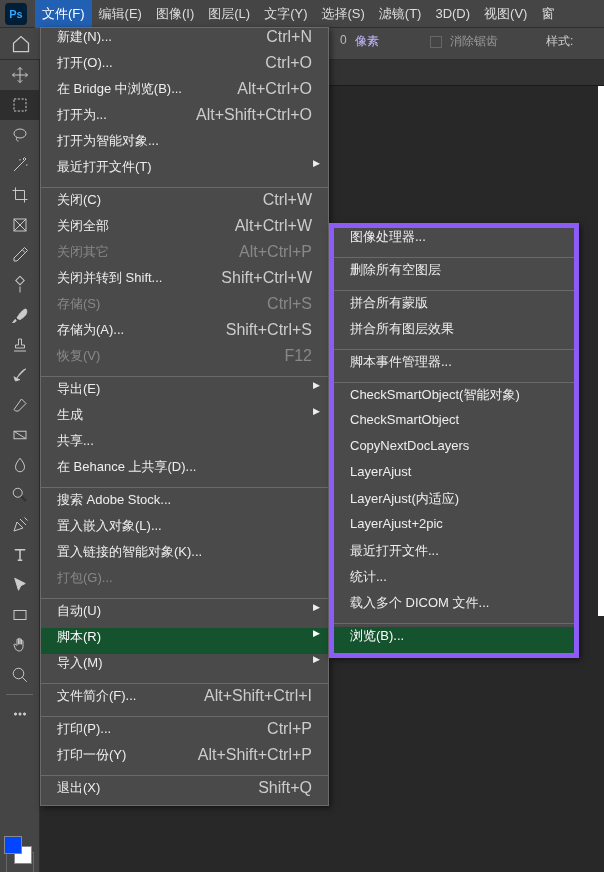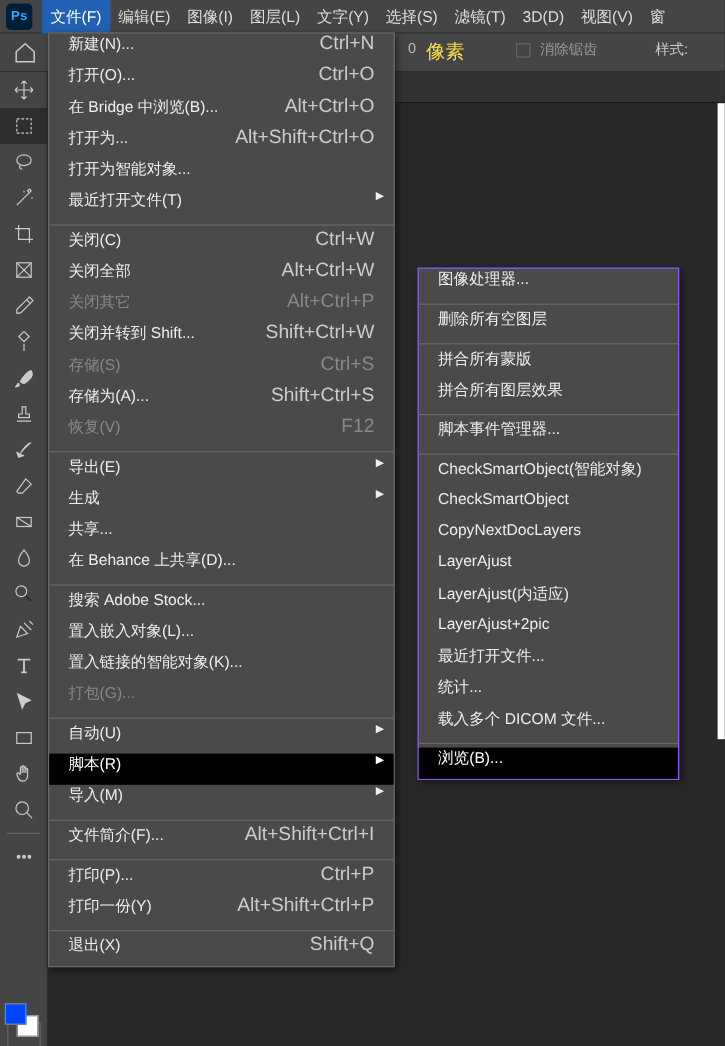--- a/index.html
+++ b/index.html
@@ -4,40 +4,40 @@
 <style>
 *{margin:0;padding:0;box-sizing:border-box;font-family:"Microsoft YaHei","微软雅黑",sans-serif;font-size:13px;-webkit-font-smoothing:antialiased}
 body{background:#282828;width:604px;height:872px;overflow:hidden;color:#ddd}
 .menubar{height:28px;background:#454545;display:flex;align-items:center;padding-left:5px;border-bottom:1px solid #2e2e2e}
 .ps-icon{width:22px;height:22px;background:#001e36;border-radius:4px;display:flex;align-items:center;justify-content:center;margin-right:8px}
 .ps-icon span{color:#31a8ff;font-weight:bold;font-size:11px}
 .menu-item{padding:0 7px;height:28px;display:flex;align-items:center;color:#ddd;cursor:default}
 .menu-item.active{background:#2160b2;color:#fff}
 .options-bar{height:32px;background:#454545;display:flex;align-items:center;padding-left:8px;border-bottom:1px solid #2e2e2e}
 .home-icon{width:26px;height:26px;display:flex;align-items:center;justify-content:center;color:#ccc}
-.opt-pixel{position:absolute;left:355px;top:33px;color:#fde047;font-size:16px}
+.opt-pixel{position:absolute;left:355px;top:33px;color:#c4b5fd;font-size:12px}
 .opt-aa{position:absolute;left:450px;top:33px;color:#999;font-size:12px}
 .opt-style{position:absolute;left:546px;top:33px;color:#ccc;font-size:12px}
 .toolbar{position:absolute;left:0;top:60px;width:40px;background:#454545;height:812px;border-right:1px solid #2e2e2e}
 .tab-area{position:absolute;left:40px;top:60px;height:26px;background:#323232;width:564px;border-bottom:1px solid #1a1a1a;font-size:11px;color:#999;padding:5px 8px}
 .tool{width:40px;height:30px;display:flex;align-items:center;justify-content:center;color:#ccc;position:relative}
 .tool.selected{background:#2e2e2e}
 .tool svg{width:18px;height:18px;fill:none;stroke:#ccc;stroke-width:1.3}
 .canvas-area{position:absolute;left:40px;top:86px;width:564px;height:786px;background:#282828}
 .canvas-area .white-edge{position:absolute;right:0;top:0;width:6px;height:530px;background:#fff}
 .dropdown{position:absolute;left:40px;top:27px;width:289px;background:#4a4a4a;border:1px solid #6a6a6a;box-shadow:2px 2px 6px rgba(0,0,0,.5);z-index:10}
 .menu-row{height:26px;display:flex;padding:0 16px;color:#eee;position:relative;cursor:default}
 .menu-row.disabled{color:#888}
-.menu-row.highlighted{background:#000000;color:#fff}
+.menu-row.highlighted{background:#14532d;color:#fff}
 .menu-row .label{flex:1}
 .menu-row .shortcut{color:#ccc;font-size:16px}
 .menu-row.disabled .shortcut{color:#888}
 .menu-row .arrow{position:absolute;right:8px}
 .separator{height:1px;background:#6a6a6a;margin:3px 0}
-.submenu{position:absolute;left:348px;top:223px;width:218px;background:#4a4a4a;border:1px solid #8b5cf6;box-shadow:2px 2px 6px rgba(0,0,0,.5);z-index:11}
+.submenu{position:absolute;left:329px;top:223px;width:250px;background:#4a4a4a;border:5px solid #8b5cf6;box-shadow:2px 2px 6px rgba(0,0,0,.5);z-index:11}
 .swatches{position:absolute;left:0;bottom:0;width:40px;height:38px}
 .swatch-fg{position:absolute;left:4px;top:2px;width:18px;height:18px;background:#0046ff;border:1px solid #888}
 .swatch-bg{position:absolute;left:14px;top:12px;width:18px;height:18px;background:#fff;border:1px solid #888}
 .edit-box{position:absolute;left:6px;top:792px;width:28px;height:24px;border:1px solid #666}
 .checkbox{width:12px;height:12px;border:1px solid #666;position:absolute;left:430px;top:36px}
 </style>
 </head>
 <body>
 
 <div class="menubar">

